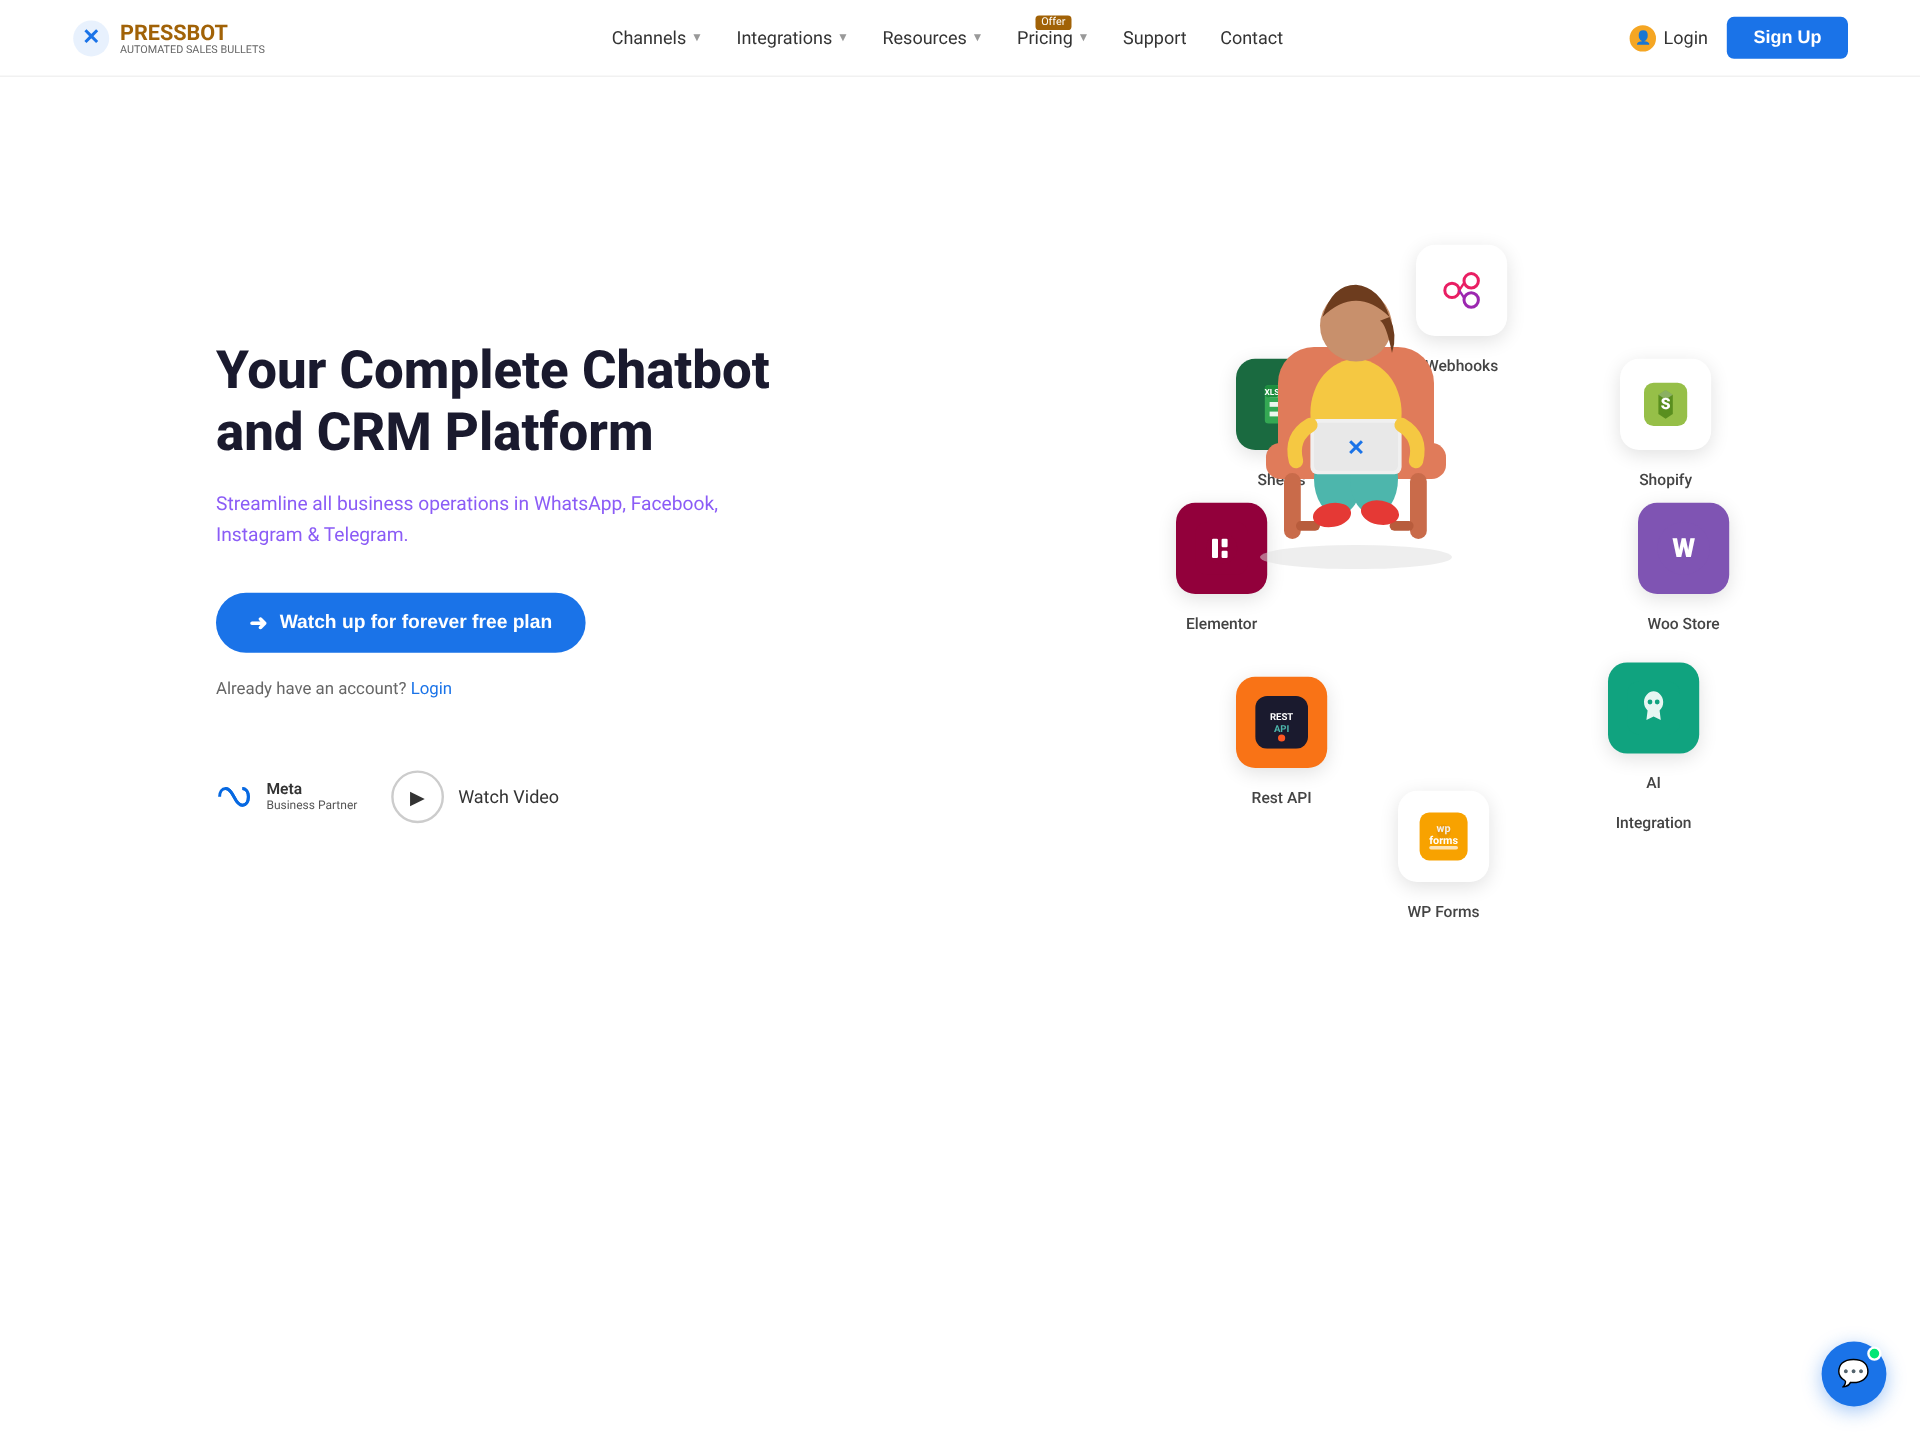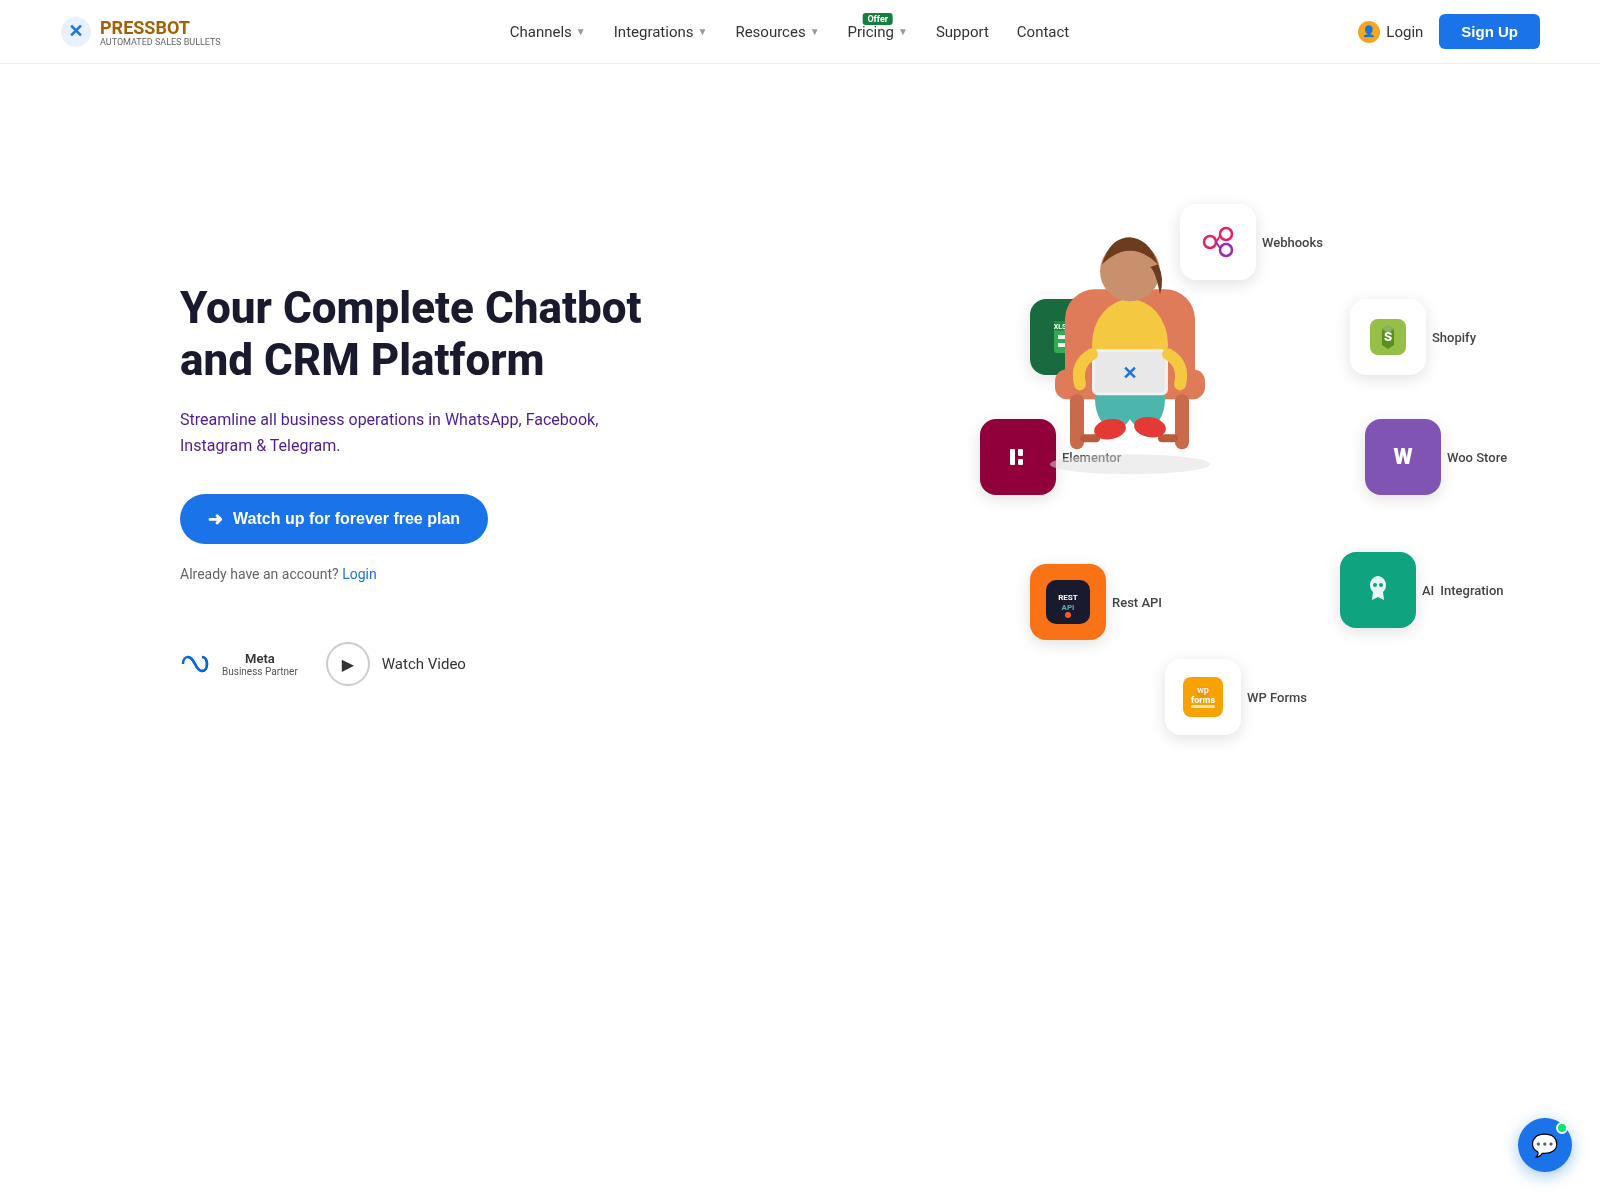--- a/index.html
+++ b/index.html
@@ -17,64 +17,64 @@
     .nav-logo-sub { font-size: 9px; color: #666; display: block; line-height: 1; }
     .nav-links { display: flex; align-items: center; gap: 28px; }
     .nav-link {
       font-size: 15px; color: #333; cursor: pointer; display: flex; align-items: center; gap: 4px;
       text-decoration: none; background: none; border: none; font-family: inherit;
     }
     .nav-link .chevron { font-size: 10px; color: #999; }
     .nav-pricing-wrapper { position: relative; }
     .nav-offer-badge {
       position: absolute; top: -10px; left: 50%; transform: translateX(-50%);
-      background: #15803d; color: #fff; font-size: 9px; font-weight: 700;
+      background: #a16207; color: #fff; font-size: 9px; font-weight: 400;
       padding: 1px 5px; border-radius: 3px;
     }
     .nav-actions { display: flex; align-items: center; gap: 16px; }
     .nav-login { display: flex; align-items: center; gap: 6px; font-size: 15px; color: #333; cursor: pointer; }
     .nav-login-icon { width: 22px; height: 22px; background: #f5a623; border-radius: 50%; display: flex; align-items: center; justify-content: center; font-size: 11px; color: #fff; }
     .btn-signup {
       background: #1a73e8; color: #fff; border: none; border-radius: 6px;
       padding: 9px 22px; font-size: 15px; font-weight: 600; cursor: pointer;
     }
 
     
     .hero {
       display: flex; align-items: center; justify-content: space-between;
       padding: 80px 60px 60px 180px; min-height: 820px; position: relative;
     }
     .hero-left { max-width: 480px; }
     .hero-title { font-size: 44px; font-weight: 800; color: #1a1a2e; line-height: 1.2; margin-bottom: 20px; }
-    .hero-sub { font-size: 16px; color: #4c1d95; line-height: 1.6; margin-bottom: 36px; }
+    .hero-sub { font-size: 16px; color: #8b5cf6; line-height: 1.6; margin-bottom: 36px; }
     .btn-free {
       display: inline-flex; align-items: center; gap: 10px;
       background: #1a73e8; color: #fff; border: none; border-radius: 30px;
       padding: 14px 28px; font-size: 16px; font-weight: 600; cursor: pointer; margin-bottom: 22px;
     }
     .btn-free-icon { font-size: 18px; }
     .hero-login-note { font-size: 14px; color: #666; margin-bottom: 60px; }
     .hero-login-note a { color: #1a73e8; text-decoration: none; }
     .hero-meta { display: flex; align-items: center; gap: 28px; }
-    .meta-logo { display: flex; flex-direction: column; align-items: center; text-align: center; }
+    .meta-logo { display: flex; flex-direction: column; align-items: center; }
     .meta-logo-name { font-size: 13px; color: #333; font-weight: 600; }
     .meta-logo-sub { font-size: 10px; color: #555; }
     .watch-video { display: flex; align-items: center; gap: 12px; cursor: pointer; }
     .play-btn {
       width: 44px; height: 44px; border-radius: 50%; border: 2px solid #ccc;
       display: flex; align-items: center; justify-content: center; font-size: 16px; color: #333;
     }
     .watch-video-text { font-size: 15px; color: #333; }
 
     
     .hero-right {
       position: relative; width: 560px; height: 560px; flex-shrink: 0;
     }
     .integration-icon {
-      position: absolute; display: flex; flex-direction: row; align-items: center; gap: 6px;
+      position: absolute; display: flex; flex-direction: column; align-items: center; gap: 18px;
       cursor: pointer;
     }
     .icon-box {
       width: 76px; height: 76px; border-radius: 16px; background: #fff;
       box-shadow: 0 4px 16px rgba(0,0,0,0.12); display: flex; align-items: center; justify-content: center;
       font-size: 32px;
     }
     .icon-label { font-size: 13px; color: #444; text-align: center; font-weight: 500; }
 
     

